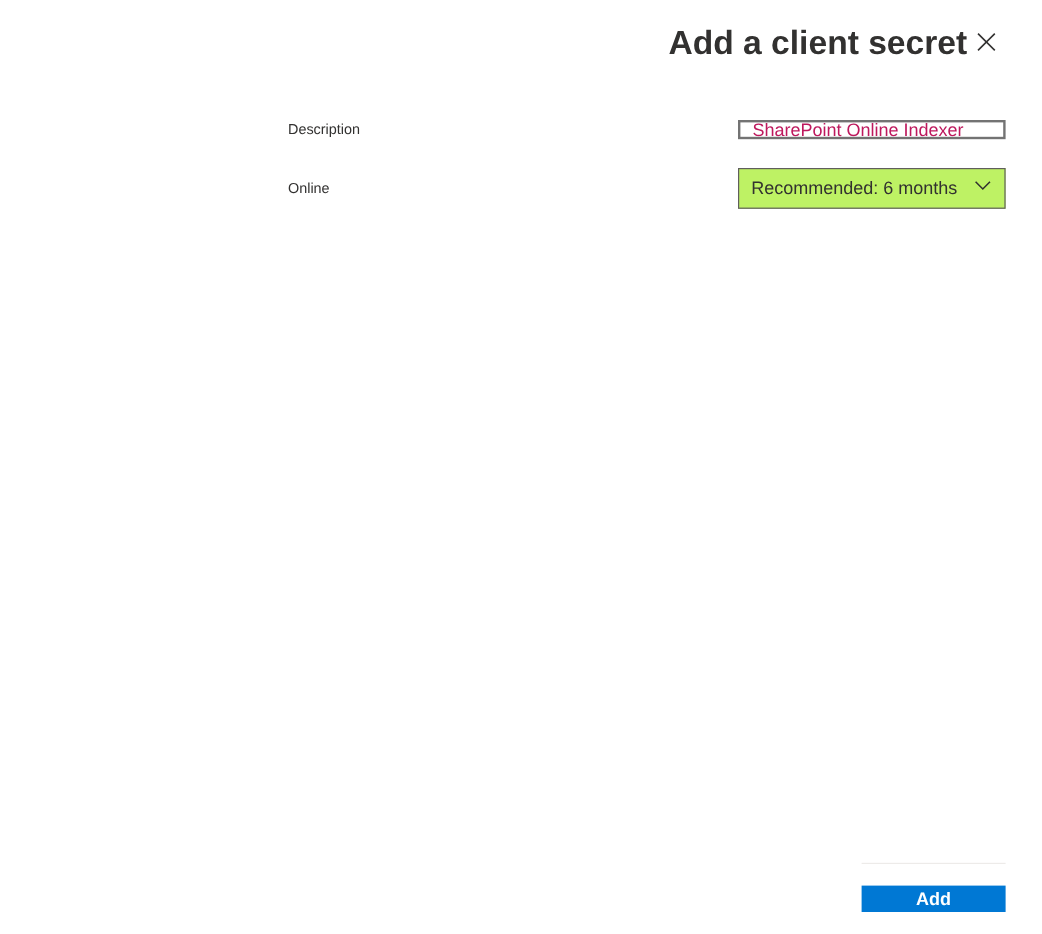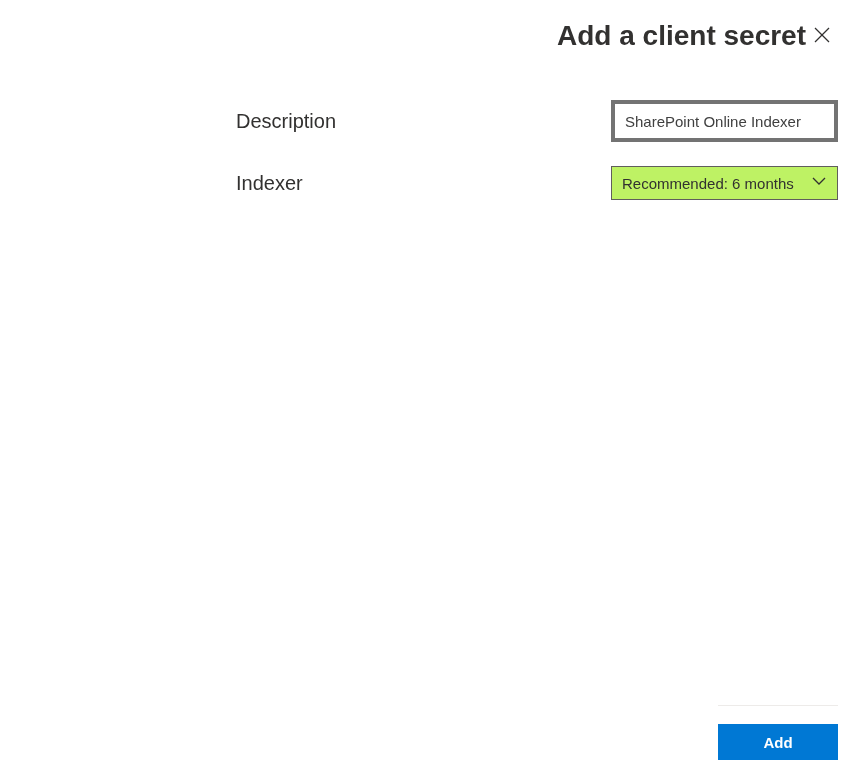--- a/index.html
+++ b/index.html
@@ -50,34 +50,34 @@
     .form-area {
       flex: 1;
     }
     .form-row {
       display: flex;
       align-items: center;
       margin-bottom: 24px;
     }
     .form-label {
       width: 375px;
-      font-size: 20px;
+      font-size: 12px;
       color: #323130;
       flex-shrink: 0;
       margin-left: 20px;
     }
     .text-input {
       flex: 1;
-      height: 42px;
-      border: 4px solid #737373;
+      height: 16px;
+      border: 2px solid #737373;
       padding: 4px 10px;
       font-size: 15px;
       font-family: inherit;
       outline: none;
-      color: #404040;
+      color: #be185d;
       background: #ffffff;
     }
     .select-wrapper {
       flex: 1;
       position: relative;
     }
     .select-input {
       width: 100%;
       height: 34px;
       border: 1px solid #605e5c;
@@ -102,21 +102,21 @@
       height: 14px;
     }
     .footer {
       border-top: 1px solid #edebe9;
       padding: 18px 0;
       display: flex;
       gap: 12px;
     }
     .btn {
       min-width: 120px;
-      height: 36px;
+      height: 22px;
       font-size: 15px;
       font-family: inherit;
       cursor: pointer;
       border: none;
       padding: 0 16px;
     }
     .btn-primary {
       background: #0078d4;
       color: #ffffff;
       font-weight: 600;
@@ -143,21 +143,21 @@
     </button>
   </div>
 
   <div class="form-area">
     <div class="form-row">
       <label class="form-label">Description</label>
       <input type="text" class="text-input" value="SharePoint Online Indexer" style="">
     </div>
 
     <div class="form-row">
-      <label class="form-label">Indexer</label>
+      <label class="form-label">Online</label>
       <div class="select-wrapper">
         <div class="select-input">
           <span>Recommended: 6 months</span>
         </div>
         <span class="chevron">
           <svg viewBox="0 0 14 14" xmlns="http://www.w3.org/2000/svg">
             <polyline points="1,4 7,10 13,4" fill="none" stroke="#323130" stroke-width="1.3"></polyline>
           </svg>
         </span>
       </div>

